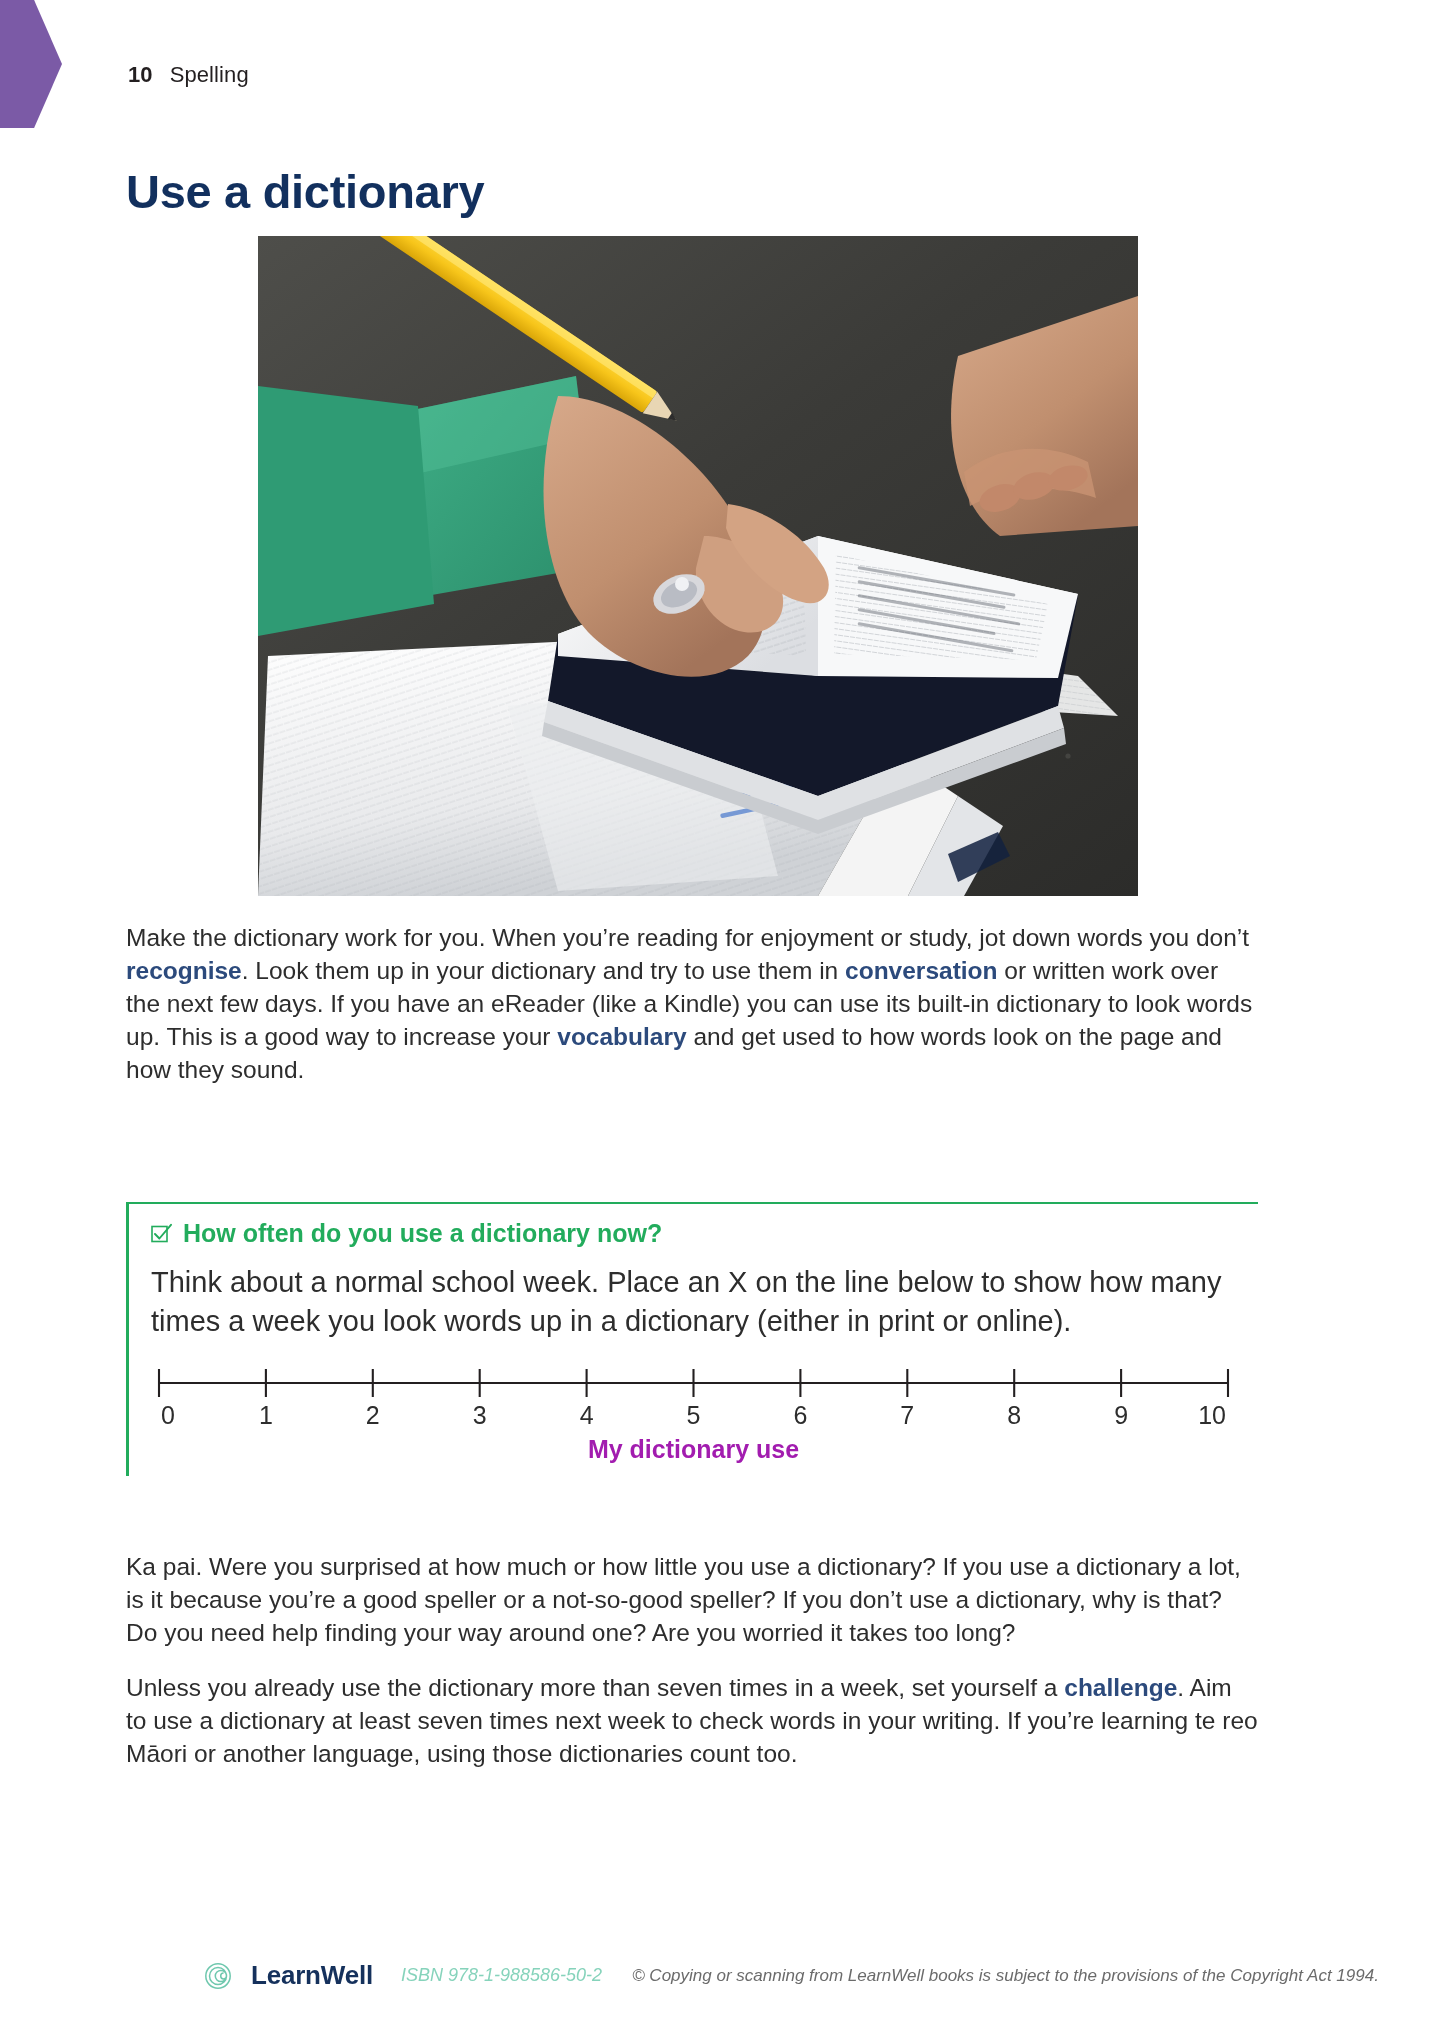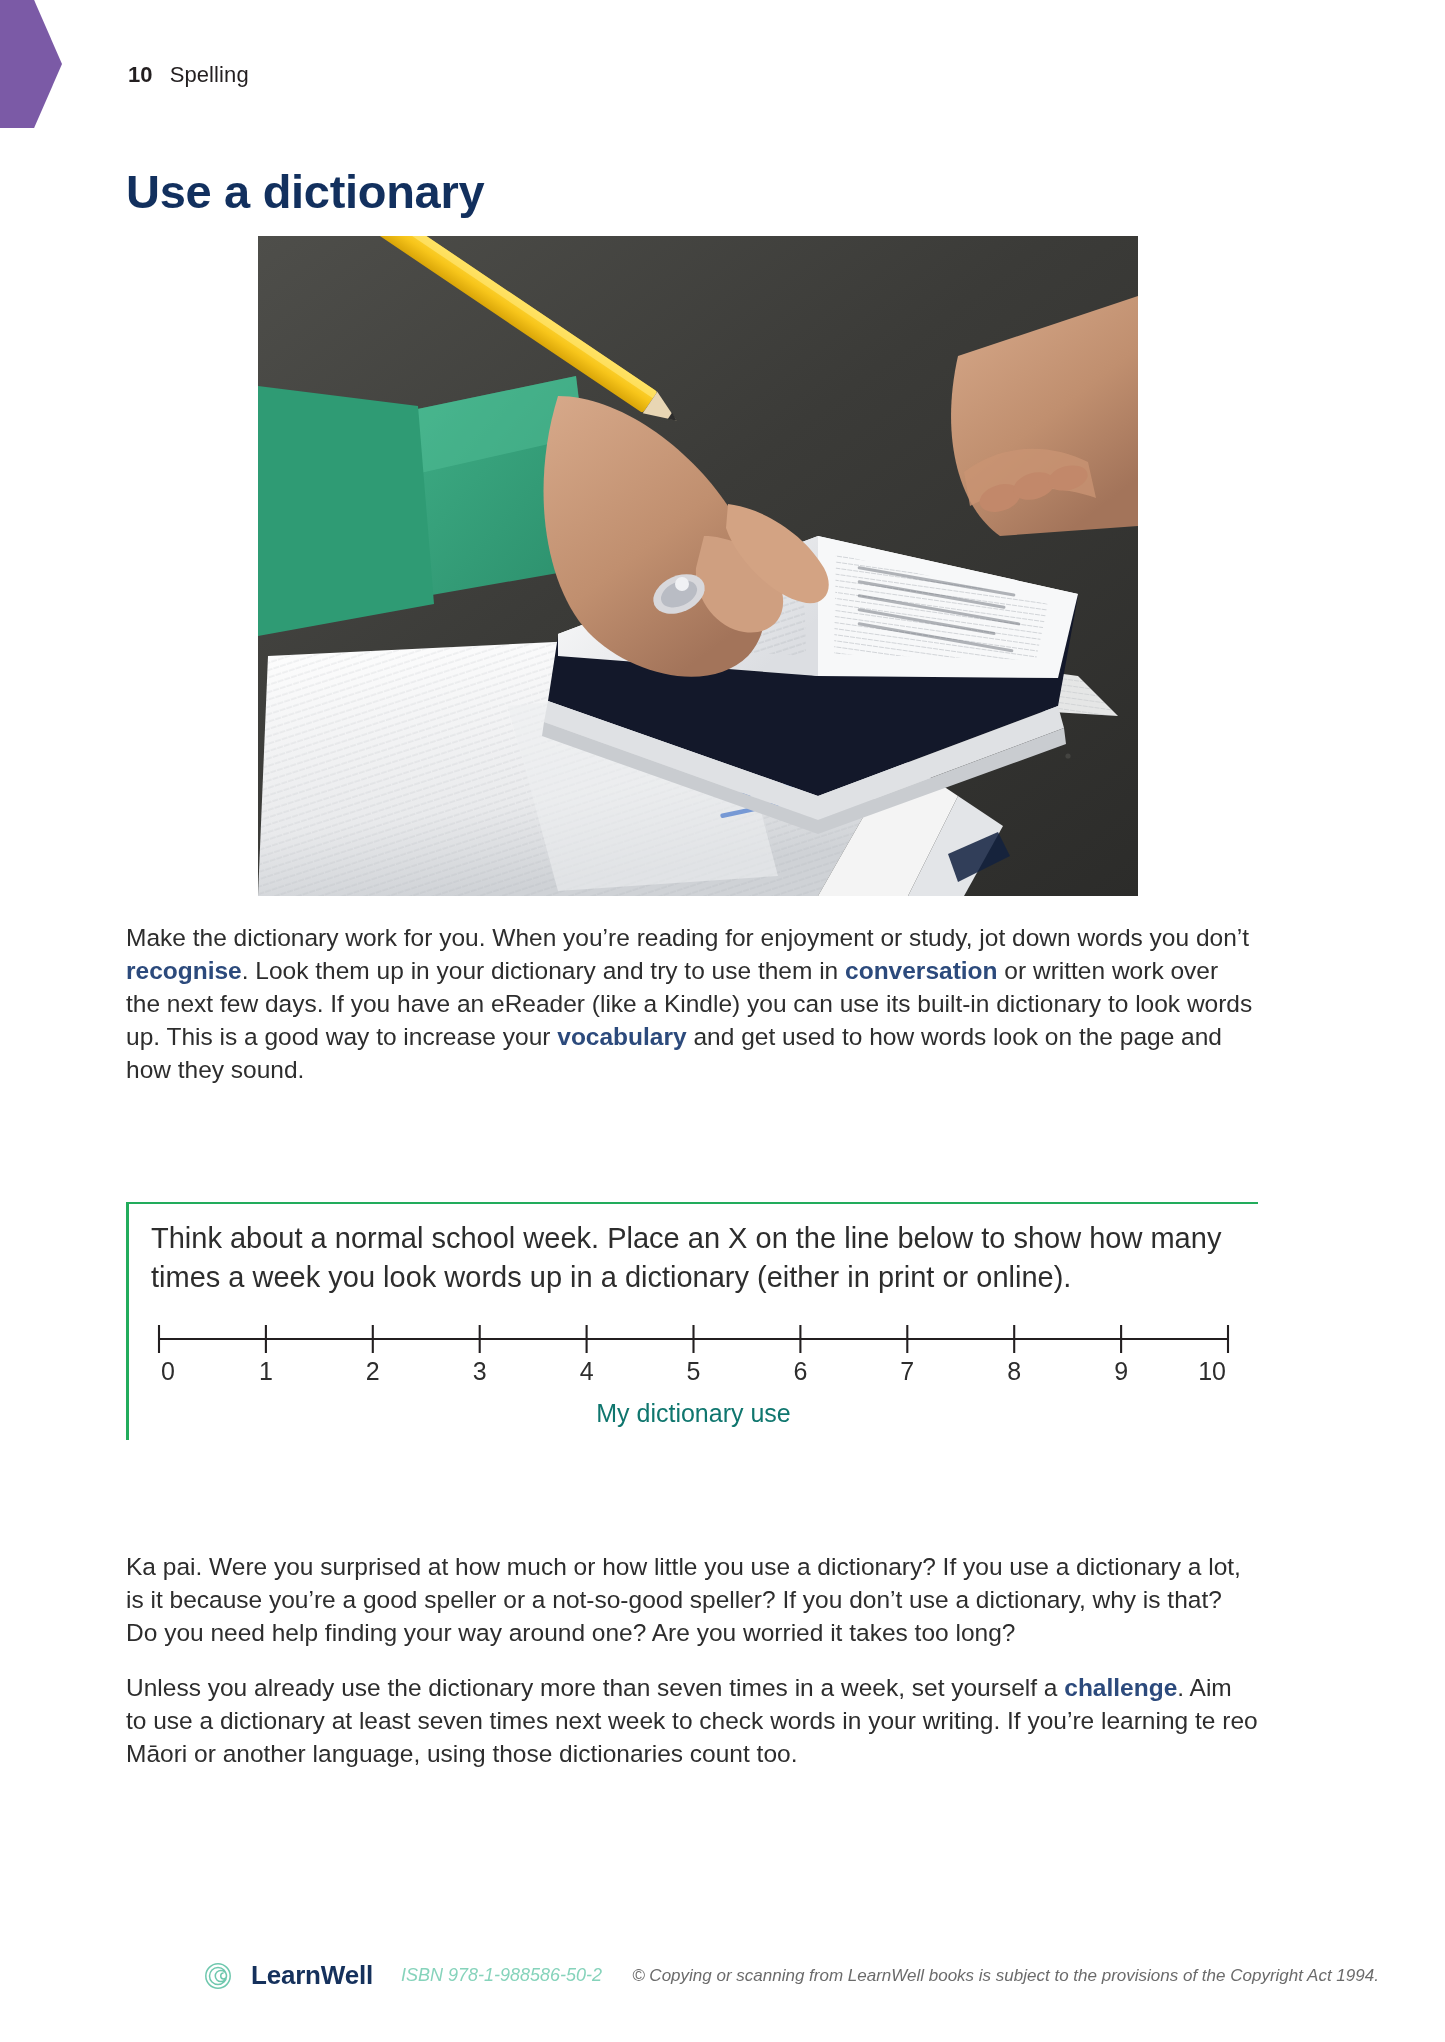--- a/index.html
+++ b/index.html
@@ -150,23 +150,23 @@
     top: 0;
     font-size: 25px;
     color: #2d2d2d;
     transform: translateX(-50%);
     white-space: nowrap;
   }
   .scale-caption {
     width: 1085px;
     text-align: center;
     font-size: 25px;
-    font-weight: 400;
-    color: #0f766e;
-    margin-top: 8px;
+    font-weight: 700;
+    color: #a21caf;
+    margin-top: 0;
   }
 
   
   .footer {
     position: absolute;
     left: 204px;
     top: 1960px;
     display: flex;
     align-items: center;
     gap: 10px;
@@ -326,20 +326,29 @@
       </g>
     </svg>
   </div>
 
   <div class="body-col" style="top:900px;">
 
     <p class="para" style="margin-top:22px;"><span>Make the dictionary work for you. When you’re reading for enjoyment or study, jot down words you don’t </span><span class="kw">recognise</span><span>. Look them up in your dictionary and try to use them in </span><span class="kw">conversation</span><span> or written work over the next few days. If you have an eReader (like a Kindle) you can use its built-in dictionary to look words up. This is a good way to increase your </span><span class="kw">vocabulary</span><span> and get used to how words look on the page and how they sound.</span></p>
   </div>
 
   <div class="activity" style="top:1202px;">
+    <div class="activity-head">
+      <span class="tick-box">
+        <svg width="21" height="21" viewBox="0 0 21 21" aria-hidden="true">
+          <rect x="1" y="3.5" width="15" height="15" fill="none" stroke="#22ac5c" stroke-width="1.6"></rect>
+          <path d="M4 11 L8.4 15.5 L20 1.8" fill="none" stroke="#22ac5c" stroke-width="1.9" stroke-linecap="round" stroke-linejoin="round"></path>
+        </svg>
+      </span>
+      <span>How often do you use a dictionary now?</span>
+    </div>
 
     <p class="activity-instr">Think about a normal school week. Place an X on the line below to show how many times a week you look words up in a dictionary (either in print or online).</p>
 
     <div class="scale-wrap">
       <svg class="scale-svg" width="1085" height="36" viewBox="0 0 1085 36" aria-hidden="true">
         <line x1="8" y1="20" x2="1077" y2="20" stroke="#231f20" stroke-width="2.1"></line>
         <g stroke="#231f20" stroke-width="2.1">
           <line x1="8" y1="6" x2="8" y2="34"></line>
           <line x1="114.9" y1="6" x2="114.9" y2="34"></line>
           <line x1="221.8" y1="6" x2="221.8" y2="34"></line>

